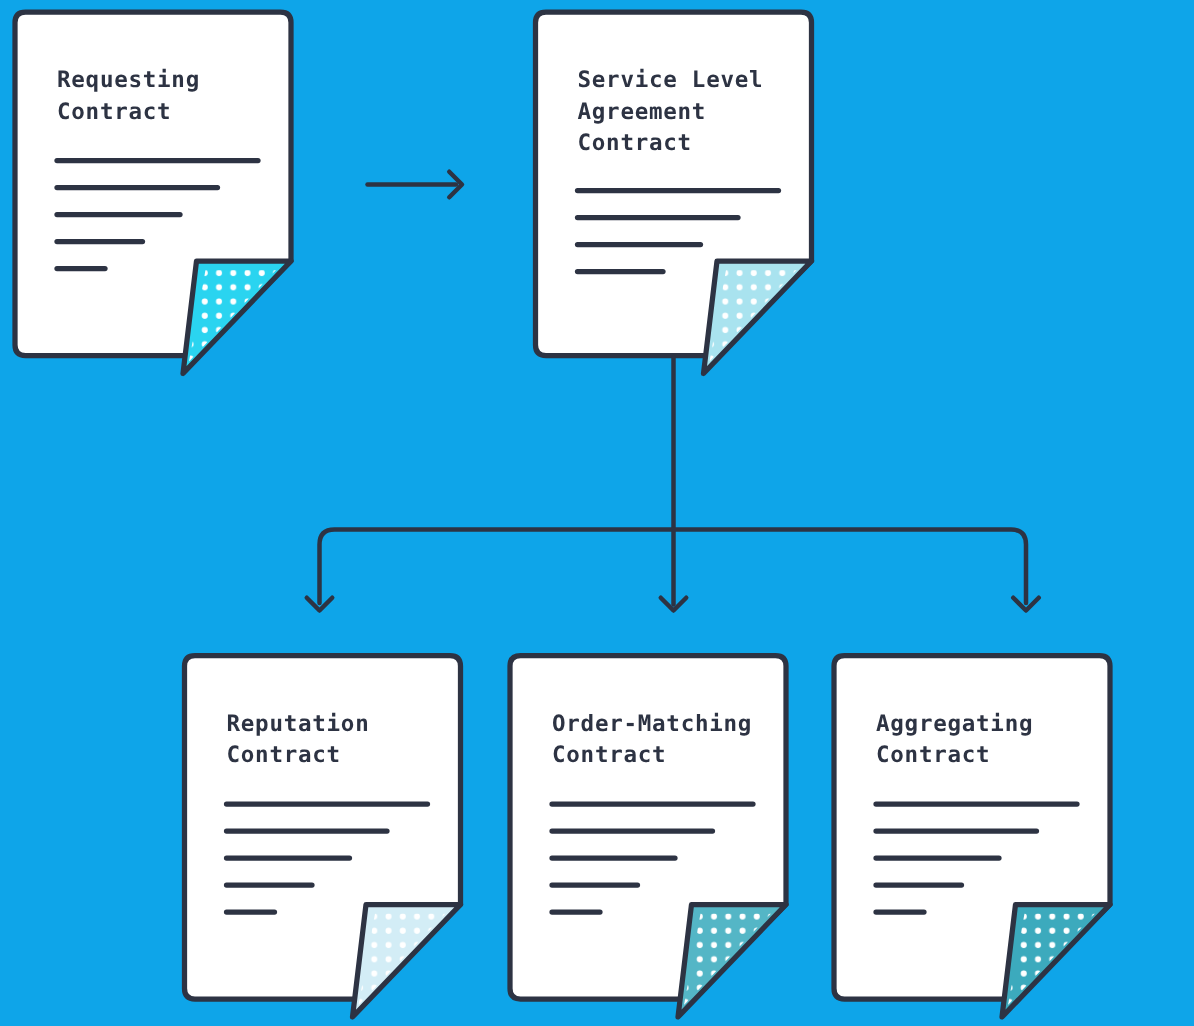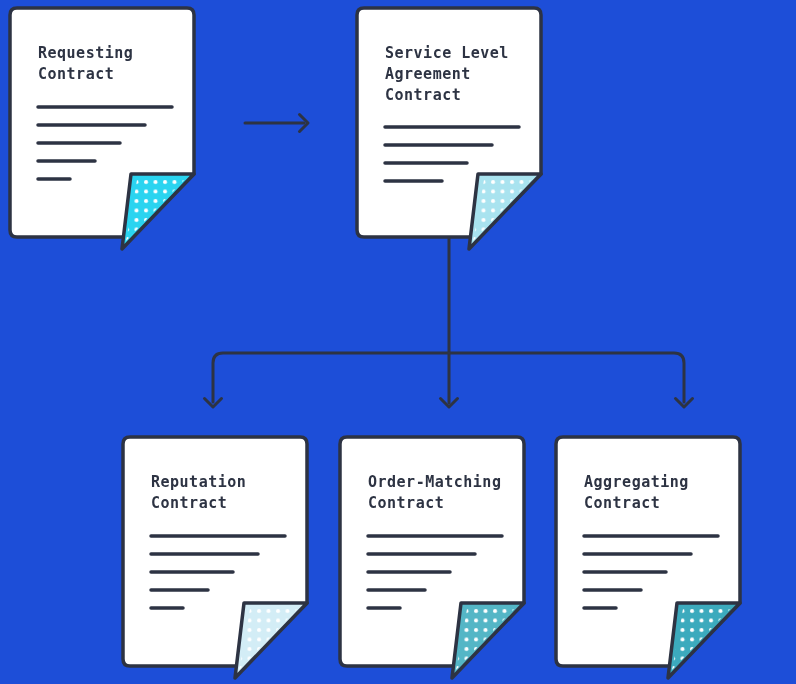--- a/index.html
+++ b/index.html
@@ -4,21 +4,21 @@
 <style>
   html, body {
     margin: 0;
     padding: 0;
     background: #ffffff;
   }
   .canvas {
     position: relative;
     width: 796px;
     height: 684px;
-    background: #1d4ed8;
+    background: #0ea5e9;
     overflow: hidden;
   }
   svg {
     display: block;
   }
   .doc-page {
     fill: #ffffff;
     stroke: #2D3343;
     stroke-width: 3.5;
     stroke-linejoin: round;

